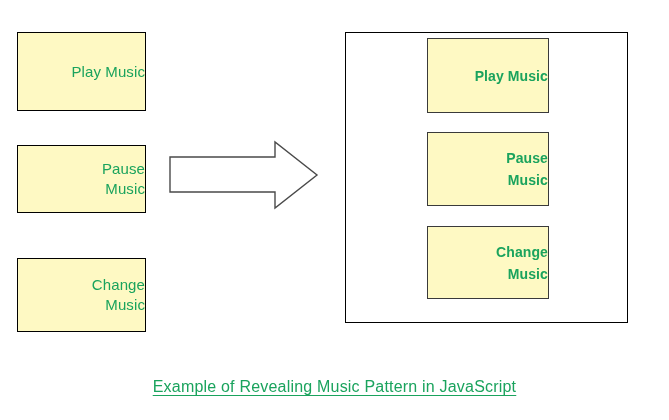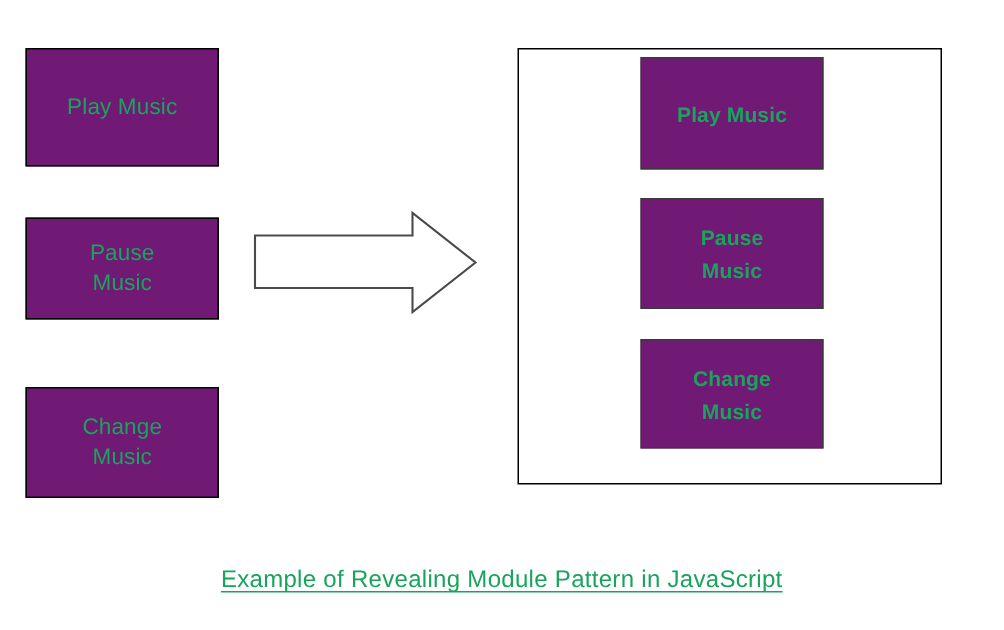--- a/index.html
+++ b/index.html
@@ -17,24 +17,24 @@
     position: relative;
     width: 669px;
     height: 420px;
     background: #ffffff;
   }
 
   
   .box {
     position: absolute;
     box-sizing: border-box;
-    background: #701a75;
+    background: #fef9c3;
     display: flex;
     flex-direction: column;
-    align-items: center;
+    align-items: flex-end;
     justify-content: center;
     text-align: center;
   }
   .box .line {
     color: #1aa35d;
     font-size: 15px;
     font-weight: 400;
     line-height: 20px;
     letter-spacing: 0.1px;
     white-space: nowrap;
@@ -133,16 +133,16 @@
     <span class="line">Pause</span>
     <span class="line">Music</span>
   </div>
 
   <div class="box inner-box" id="inner-box-2">
     <span class="line">Change</span>
     <span class="line">Music</span>
   </div>
 
   <div id="caption">
-    <span class="caption-text">Example of Revealing Module Pattern in JavaScript</span>
+    <span class="caption-text">Example of Revealing Music Pattern in JavaScript</span>
   </div>
 
 </div>
 
 </body></html>

